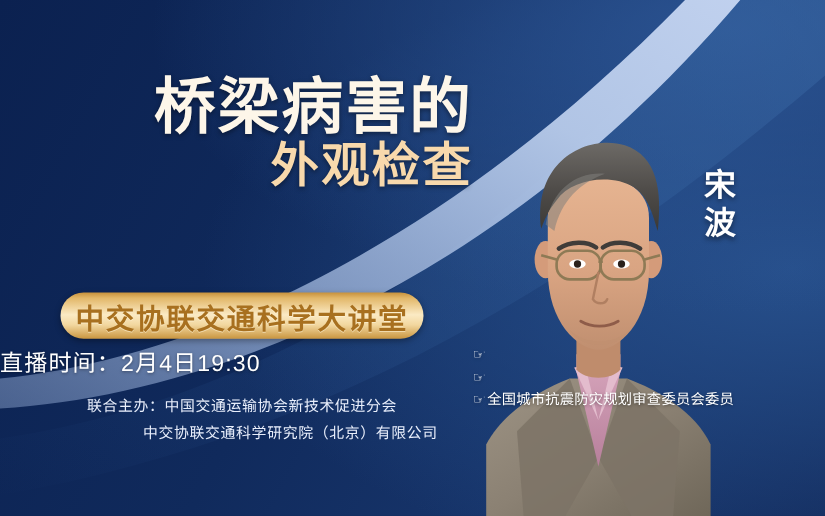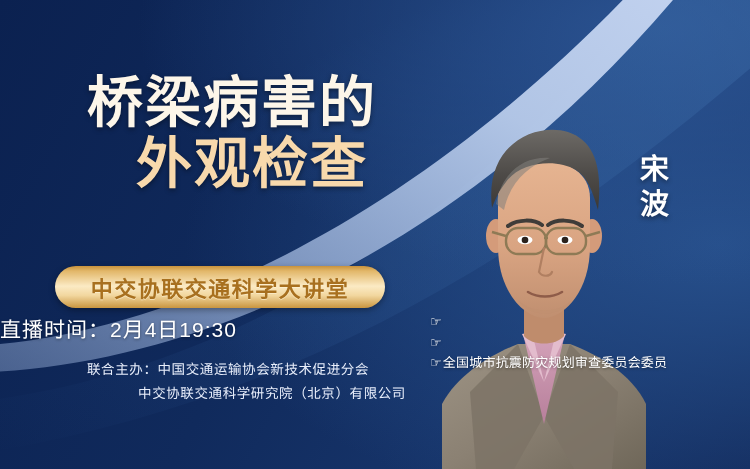--- a/index.html
+++ b/index.html
@@ -18,59 +18,58 @@
 
   
   .swoosh-wrap{position:absolute;inset:0;pointer-events:none;}
 
   
   .left-col{
     position:absolute;left:0;top:0;width:440px;height:469px;
     z-index:5;
   }
   .title-block{
-    position:absolute;left:0;top:74px;width:430px;
-    text-align:center;
-    margin-left:20px;
+    position:absolute;left:0;top:68px;width:430px;
+    text-align:right;
   }
   .tline{
     display:block;
     font-weight:bold;
     letter-spacing:2px;
     line-height:1.02;
     white-space:nowrap;
     text-shadow:0 2px 5px rgba(0,0,0,.42);
   }
   .tline1{font-size:56px;color:#fdf6e9;margin-left:-6px;}
-  .tline2{font-size:56px;color:#f8d9ac;margin-left:34px;margin-top:4px;}
+  .tline2{font-size:44px;color:#f8d9ac;margin-left:34px;margin-top:4px;}
   .tline3{font-size:56px;color:#f8d9ac;margin-left:16px;margin-top:4px;}
 
   .pill{
     position:absolute;left:55px;top:266px;
     width:330px;height:42px;
     border-radius:21px;
     display:flex;align-items:center;justify-content:center;
     background:linear-gradient(180deg,#c8923c 0%,#e2b769 12%,#fbeac4 48%,#f2d79f 70%,#c9953f 100%);
     box-shadow:0 2px 6px rgba(0,0,0,.35);
   }
   .pill span{
-    font-size:22px;font-weight:bold;color:#a8701f;letter-spacing:1.5px;
+    font-size:26px;font-weight:bold;color:#a8701f;letter-spacing:1.5px;
     white-space:nowrap;
     text-shadow:0 1px 0 rgba(255,245,220,.55);
   }
 
   .datetime{
     position:absolute;left:0;top:313px;width:430px;
     text-align:left;
     font-size:21px;color:#ffffff;letter-spacing:1px;white-space:nowrap;
     text-shadow:0 1px 3px rgba(0,0,0,.4);
   }
 
   .org-block{
-    position:absolute;left:12px;top:358px;width:432px;
+    position:absolute;left:4px;top:358px;width:432px;
     text-align:center;
     font-size:13.5px;color:#e8eefb;line-height:1.75;letter-spacing:.6px;
   }
   .org-line{white-space:nowrap;display:block;}
   .org-line2{padding-left:88px;}
 
   
   .portrait{
     position:absolute;left:440px;top:86px;
     width:208px;height:383px;

